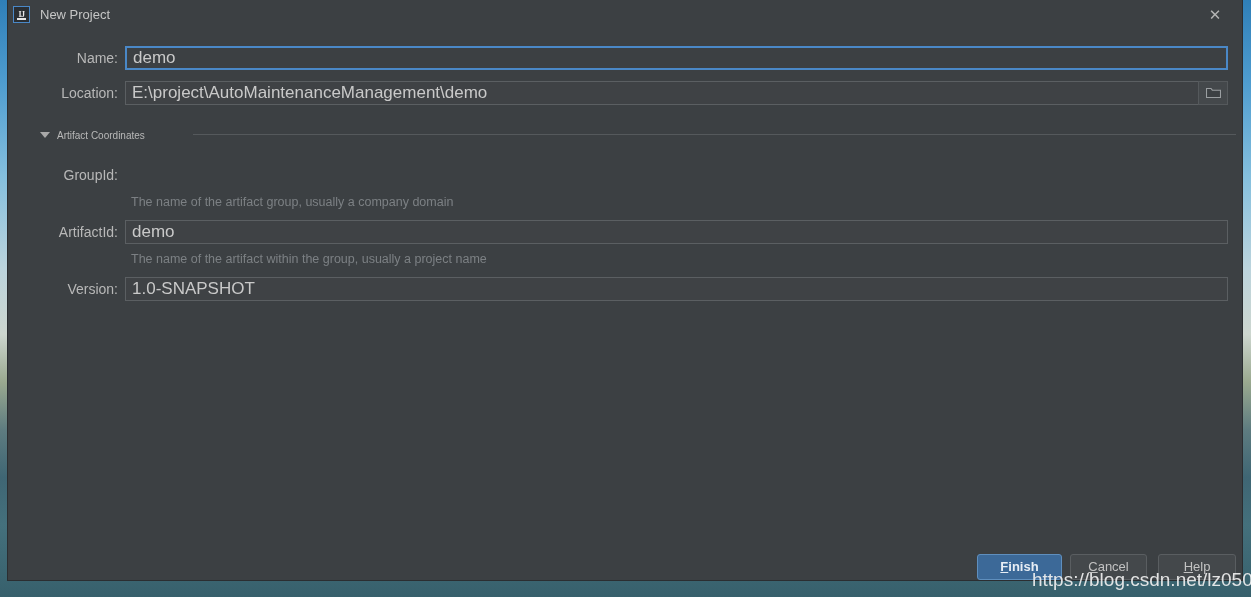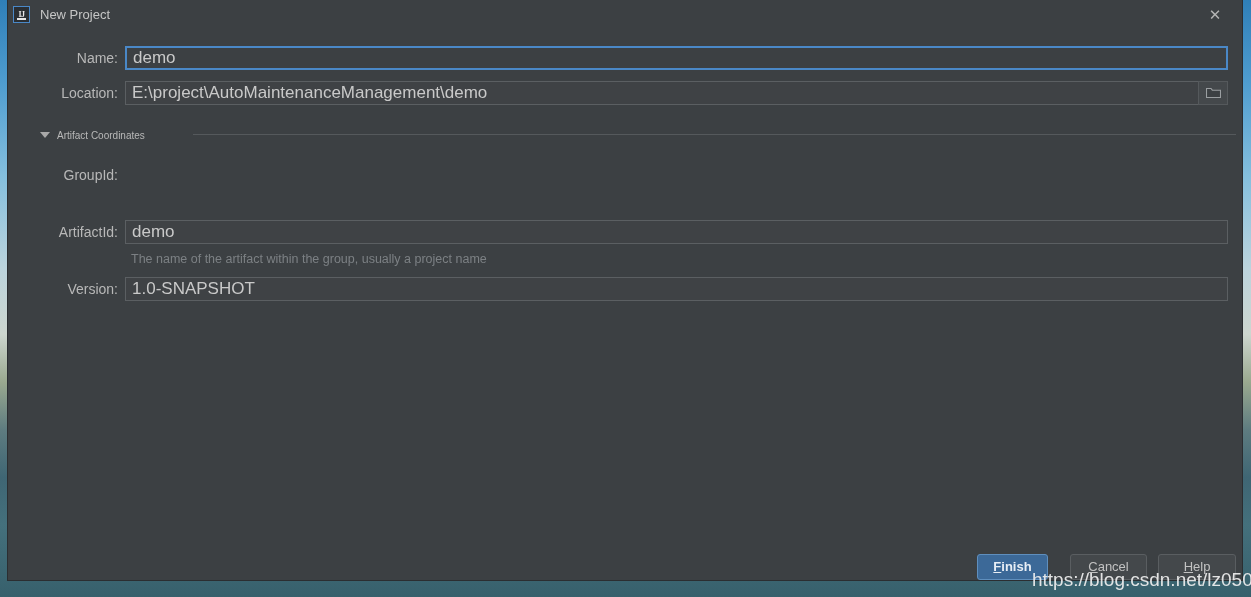--- a/index.html
+++ b/index.html
@@ -202,21 +202,21 @@
   }
   .btn.primary {
     background: #3c6998;
     border: 1px solid #5f8fbe;
     color: #e8eef5;
     font-weight: bold;
   }
   .mn { text-decoration: underline; }
 
   #btn-previous { left: 883px; top: 554px; width: 78px; margin-top: 48px; }
-  #btn-finish   { left: 969px; top: 554px; width: 71px; }
+  #btn-finish   { left: 969px; top: 554px; width: 85px; }
   #btn-cancel   { left: 1062px; top: 554px; width: 77px; }
   #btn-help     { left: 1150px; top: 554px; width: 78px; }
 
   
   #watermark {
     position: absolute;
     left: 1032px;
     top: 569px;
     font-size: 19px;
     color: #f0f0f0;
@@ -252,20 +252,21 @@
     </svg>
   </div>
 
   <div id="section">
     <span class="tri"></span>
     <span id="section-label">Artifact Coordinates</span>
   </div>
   <div id="section-rule"></div>
 
   <div class="lbl" id="lbl-group">GroupId:</div>
+  <div class="hint" id="hint-group">The name of the artifact group, usually a company domain</div>
 
   <div class="lbl" id="lbl-artifact">ArtifactId:</div>
   <div class="field" id="fld-artifact">demo</div>
   <div class="hint" id="hint-artifact">The name of the artifact within the group, usually a project name</div>
 
   <div class="lbl" id="lbl-version">Version:</div>
   <div class="field" id="fld-version">1.0-SNAPSHOT</div>
 
   <div class="btn" id="btn-previous"><span class="mn">P</span>revious</div>
   <div class="btn primary" id="btn-finish"><span class="mn">F</span>inish</div>

